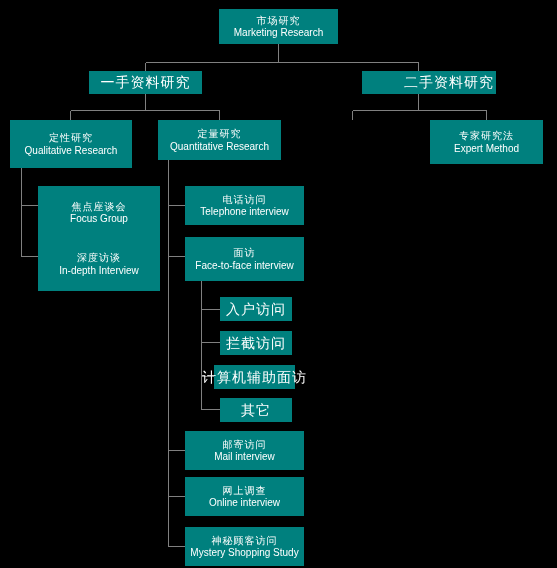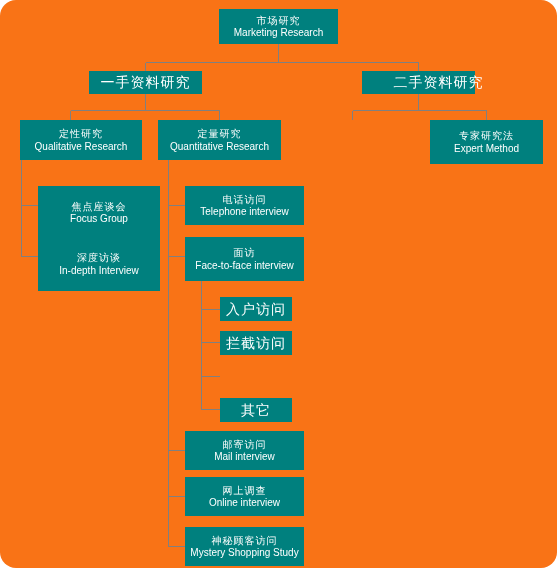--- a/index.html
+++ b/index.html
@@ -10,22 +10,21 @@
   body {
     width: 557px;
     height: 568px;
     font-family: "Liberation Sans", "DejaVu Sans", sans-serif;
     overflow: hidden;
   }
   #diagram {
     position: relative;
     width: 557px;
     height: 568px;
-    background: #f97316;
-    border-radius: 16px;
+    background: #000000;
   }
   svg.connectors {
     position: absolute;
     left: 0;
     top: 0;
     width: 557px;
     height: 568px;
     pointer-events: none;
   }
   .node {
@@ -100,25 +99,25 @@
 
   <div class="node" style="left:219px; top:9px; width:119px; height:35px;">
     <span class="cn">市场研究</span>
     <span class="en">Marketing Research</span>
   </div>
 
   <div class="node single" style="left:89px; top:71px; width:113px; height:23px;">
     <span class="cn">一手资料研究</span>
   </div>
 
-  <div class="node single" style="left:362px; top:71px; width:113px; height:23px;padding-left:44px;">
+  <div class="node single" style="left:362px; top:71px; width:134px; height:23px;padding-left:44px;">
     <span class="cn">二手资料研究</span>
   </div>
 
-  <div class="node" style="left:20px; top:120px; width:122px; height:40px;">
+  <div class="node" style="left:10px; top:120px; width:122px; height:48px;">
     <span class="cn">定性研究</span>
     <span class="en">Qualitative Research</span>
   </div>
 
   <div class="node" style="left:158px; top:120px; width:123px; height:40px;">
     <span class="cn">定量研究</span>
     <span class="en">Quantitative Research</span>
   </div>
 
 
@@ -148,20 +147,23 @@
   </div>
 
   <div class="node single" style="left:220px; top:297px; width:72px; height:24px;">
     <span class="cn">入户访问</span>
   </div>
 
   <div class="node single" style="left:220px; top:331px; width:72px; height:24px;">
     <span class="cn">拦截访问</span>
   </div>
 
+  <div class="node single" style="left:214px; top:365px; width:81px; height:24px;">
+    <span class="cn">计算机辅助面访</span>
+  </div>
 
   <div class="node single" style="left:220px; top:398px; width:72px; height:24px;">
     <span class="cn">其它</span>
   </div>
 
   <div class="node" style="left:185px; top:431px; width:119px; height:39px;">
     <span class="cn">邮寄访问</span>
     <span class="en">Mail interview</span>
   </div>
 

